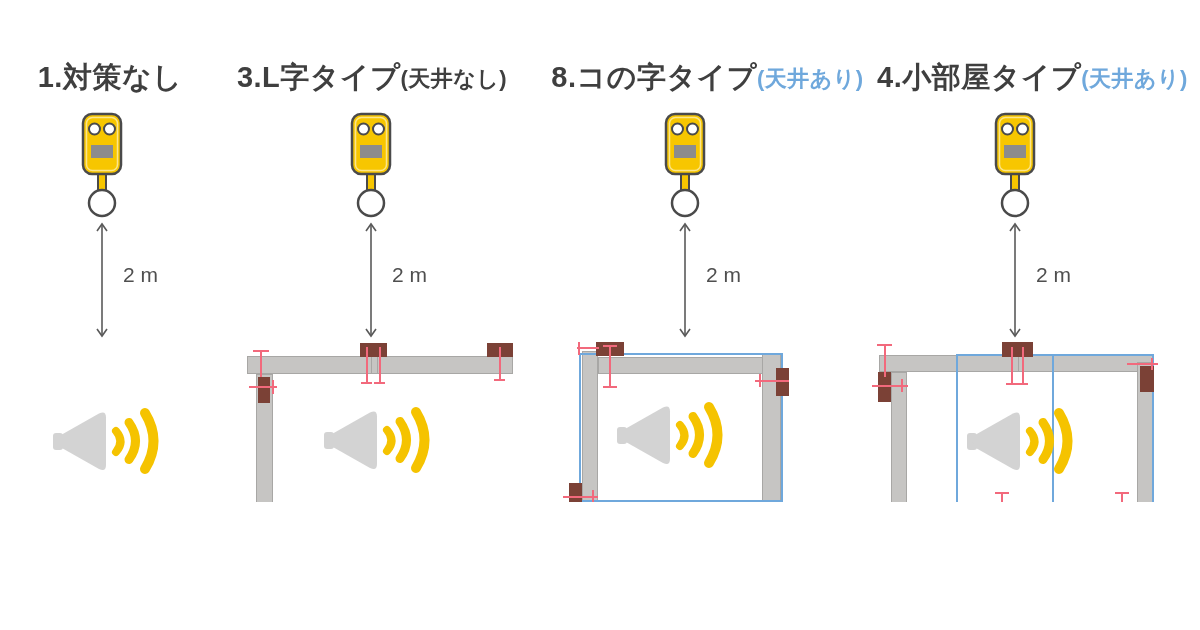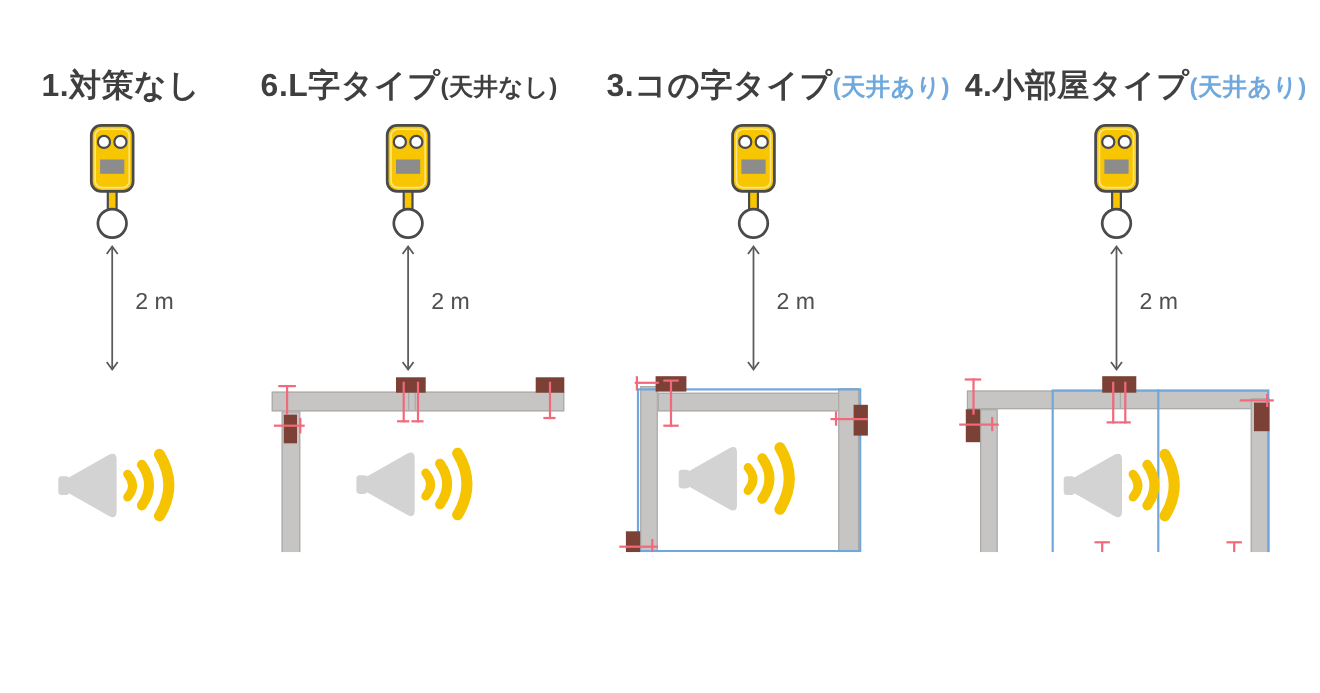--- a/index.html
+++ b/index.html
@@ -80,21 +80,21 @@
       <rect class="sp-cone" x="1" y="29" width="10" height="17" rx="3"></rect>
       <path class="sp-cone" d="M9,31 L47,9.5 Q54,6 54,13.5 L54,61 Q54,68.5 47,65 L9,43.5 Q4.5,37 9,31 Z"></path>
       <path class="sp-wave w1" d="M64,27 q9,10.5 0,21"></path>
       <path class="sp-wave w2" d="M77,18.5 q13,18.5 0,37"></path>
       <path class="sp-wave w3" d="M93,9 q17,28 0,56"></path>
     </svg>
   </section>
 
   <section class="panel-layer">
     <h2 class="title" style="left:222px;width:300px;">
-      <span class="title-main">6.L字タイプ</span><span class="title-sub sub-dark">(天井なし)</span>
+      <span class="title-main">3.L字タイプ</span><span class="title-sub sub-dark">(天井なし)</span>
     </h2>
 
     <svg style="left:349px;top:112px;" width="44" height="106" viewBox="0 0 44 106">
       <rect class="dv-stem" x="18" y="58" width="8" height="26" rx="2"></rect>
       <circle class="dv-ball" cx="22" cy="91" r="13"></circle>
       <rect class="dv-body" x="3" y="2" width="38" height="60" rx="9"></rect>
       <rect class="dv-inner" x="6.5" y="5.5" width="31" height="53" rx="6"></rect>
       <circle class="dv-eye" cx="14.5" cy="17" r="5.5"></circle>
       <circle class="dv-eye" cx="29.5" cy="17" r="5.5"></circle>
       <rect class="dv-screen" x="11" y="33" width="22" height="13"></rect>
@@ -133,21 +133,21 @@
       <rect class="sp-cone" x="1" y="29" width="10" height="17" rx="3"></rect>
       <path class="sp-cone" d="M9,31 L47,9.5 Q54,6 54,13.5 L54,61 Q54,68.5 47,65 L9,43.5 Q4.5,37 9,31 Z"></path>
       <path class="sp-wave w1" d="M64,27 q9,10.5 0,21"></path>
       <path class="sp-wave w2" d="M77,18.5 q13,18.5 0,37"></path>
       <path class="sp-wave w3" d="M93,9 q17,28 0,56"></path>
     </svg>
   </section>
 
   <section class="panel-layer">
     <h2 class="title" style="left:540px;width:335px;">
-      <span class="title-main">3.コの字タイプ</span><span class="title-sub sub-blue">(天井あり)</span>
+      <span class="title-main">8.コの字タイプ</span><span class="title-sub sub-blue">(天井あり)</span>
     </h2>
 
     <svg style="left:663px;top:112px;" width="44" height="106" viewBox="0 0 44 106">
       <rect class="dv-stem" x="18" y="58" width="8" height="26" rx="2"></rect>
       <circle class="dv-ball" cx="22" cy="91" r="13"></circle>
       <rect class="dv-body" x="3" y="2" width="38" height="60" rx="9"></rect>
       <rect class="dv-inner" x="6.5" y="5.5" width="31" height="53" rx="6"></rect>
       <circle class="dv-eye" cx="14.5" cy="17" r="5.5"></circle>
       <circle class="dv-eye" cx="29.5" cy="17" r="5.5"></circle>
       <rect class="dv-screen" x="11" y="33" width="22" height="13"></rect>

